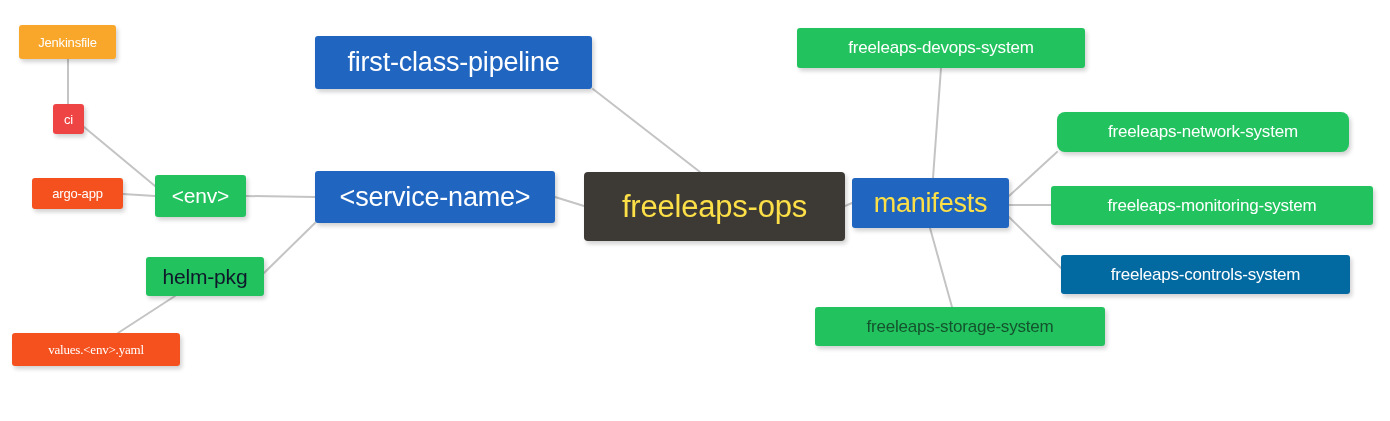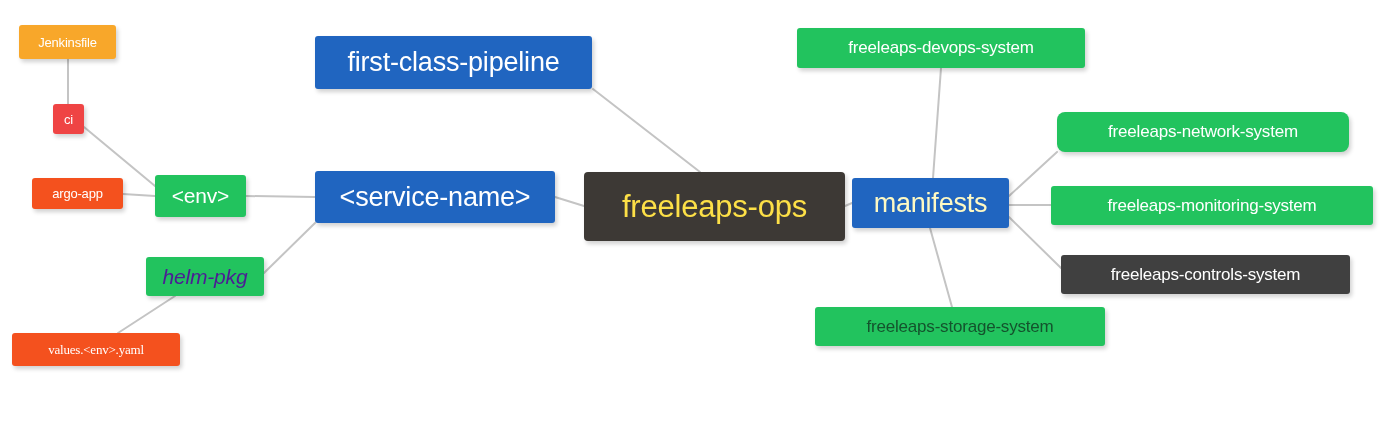--- a/index.html
+++ b/index.html
@@ -81,30 +81,30 @@
       <path class="edge" d="M 1009 217 L 1061 268" stroke="#c4c4c4"></path>
       <path class="edge" d="M 930 228 L 952 307" stroke="#c4c4c4"></path>
     </svg>
   <div id="node-layer">
       <div class="node lvl-root" style="left: 584px; top: 172px; width: 261px; height: 69px; background: rgb(61, 57, 53); color: #fde047;">
         <span>freeleaps-ops</span>
       </div>
       <div class="node lvl-1" style="left: 315px; top: 171px; width: 240px; height: 52px; background: rgb(32, 101, 192); color: rgb(255, 255, 255);">
         <span>&lt;service-name&gt;</span>
       </div>
-      <div class="node lvl-1" style="left: 852px; top: 178px; width: 157px; height: 50px; background: rgb(32, 101, 192); color: #fef9c3;">
+      <div class="node lvl-1" style="left: 852px; top: 178px; width: 157px; height: 50px; background: rgb(32, 101, 192); color: #fde047;">
         <span>manifests</span>
       </div>
       <div class="node lvl-1" style="left: 315px; top: 36px; width: 277px; height: 53px; background: rgb(32, 101, 192); color: rgb(255, 255, 255);">
         <span>first-class-pipeline</span>
       </div>
       <div class="node lvl-2" style="left: 155px; top: 175px; width: 91px; height: 42px; background: rgb(34, 195, 94); color: rgb(255, 255, 255);">
         <span>&lt;env&gt;</span>
       </div>
-      <div class="node lvl-2" style="left: 146px; top: 257px; width: 118px; height: 39px; background: rgb(34, 195, 94); color: #4c1d95; font-style: italic;">
+      <div class="node lvl-2" style="left: 146px; top: 257px; width: 118px; height: 39px; background: rgb(34, 195, 94); color: #0f172a;">
         <span>helm-pkg</span>
       </div>
       <div class="node lvl-4" style="left: 53px; top: 104px; width: 31px; height: 30px; background: #ef4444; color: rgb(255, 255, 255);">
         <span>ci</span>
       </div>
       <div class="node lvl-4" style="left: 32px; top: 178px; width: 91px; height: 31px; background: rgb(244, 81, 30); color: rgb(255, 255, 255);">
         <span>argo-app</span>
       </div>
       <div class="node lvl-4" style="left: 19px; top: 25px; width: 97px; height: 34px; background: rgb(248, 167, 42); color: rgb(255, 255, 255);">
         <span>Jenkinsfile</span>
@@ -114,20 +114,20 @@
       </div>
       <div class="node lvl-3" style="left: 797px; top: 28px; width: 288px; height: 40px; background: rgb(34, 195, 94); color: rgb(255, 255, 255);">
         <span>freeleaps-devops-system</span>
       </div>
       <div class="node lvl-3" style="left: 1057px; top: 112px; width: 292px; height: 40px; background: rgb(34, 195, 94); color: rgb(255, 255, 255); border-radius: 8px;">
         <span>freeleaps-network-system</span>
       </div>
       <div class="node lvl-3" style="left: 1051px; top: 186px; width: 322px; height: 39px; background: rgb(34, 195, 94); color: rgb(255, 255, 255);">
         <span>freeleaps-monitoring-system</span>
       </div>
-      <div class="node lvl-3" style="left: 1061px; top: 255px; width: 289px; height: 39px; background: #404040; color: rgb(255, 255, 255);">
+      <div class="node lvl-3" style="left: 1061px; top: 255px; width: 289px; height: 39px; background: #0369a1; color: rgb(255, 255, 255);">
         <span>freeleaps-controls-system</span>
       </div>
       <div class="node lvl-3" style="left: 815px; top: 307px; width: 290px; height: 39px; background: rgb(34, 195, 94); color: #14532d;">
         <span>freeleaps-storage-system</span>
       </div>
     </div>
 </div>
 
 </body></html>

